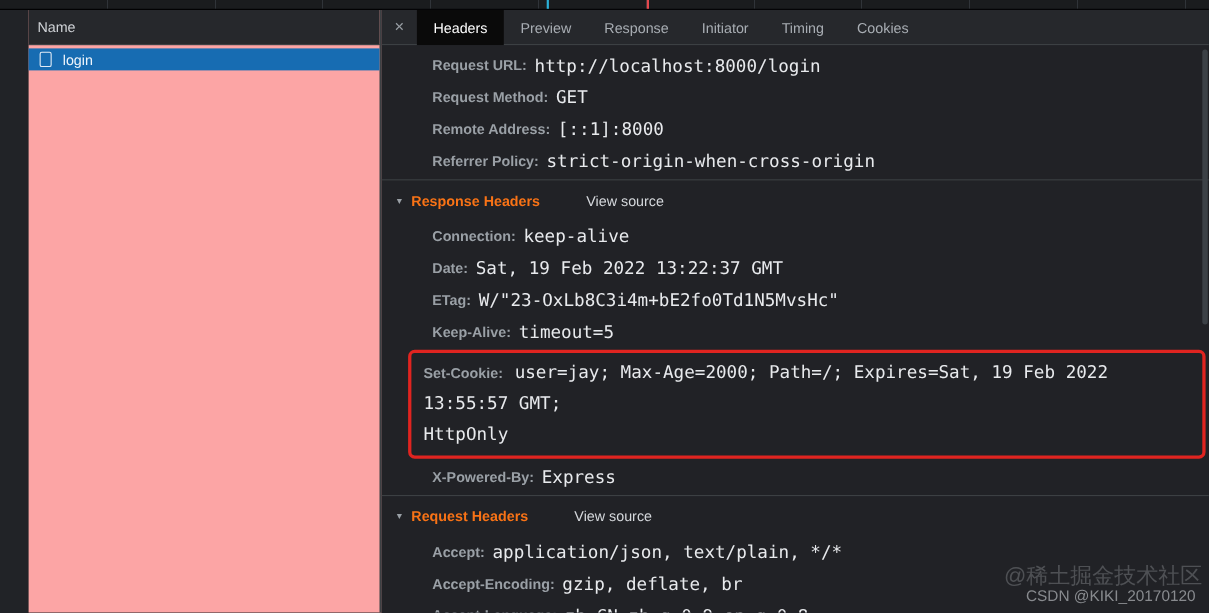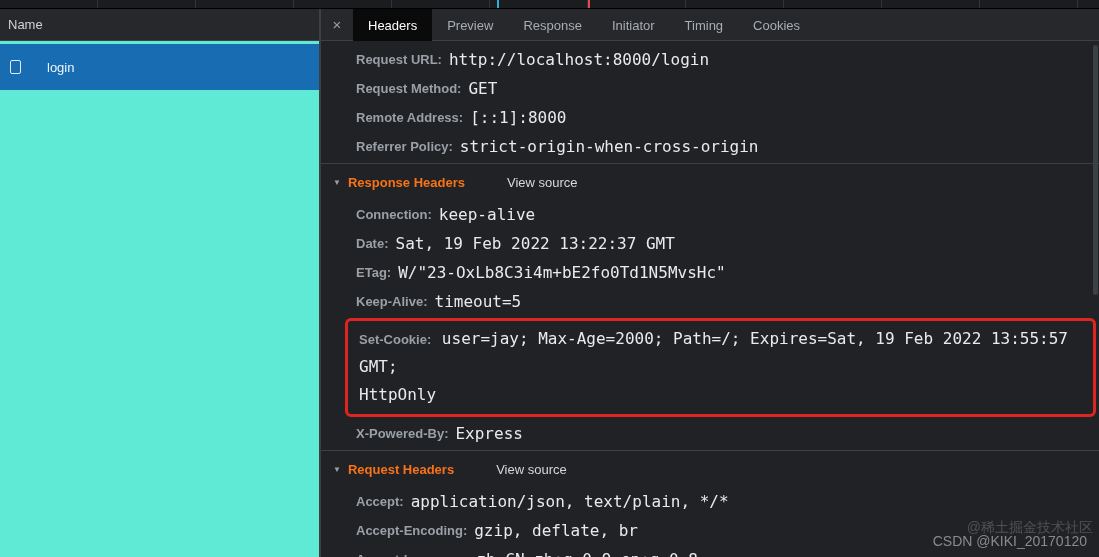--- a/index.html
+++ b/index.html
@@ -22,28 +22,28 @@
     background-image: repeating-linear-gradient(90deg, transparent 0 97px, #303439 97px 98px);
   }
   .overview-strip .tick { position: absolute; top: 0; width: 2px; height: 100%; }
   .tick-dcl { left: 497px; background: #2bb1d8; }
   .tick-load { left: 588px; background: #e5484d; }
 
   
   .main { display: flex; height: 548px; }
 
   
-  .left-panel { width: 321px; background: #5eead4; border-right: 2px solid #3c4043; display: flex; flex-direction: column; }
+  .left-panel { width: 321px; background: #fca5a5; border-right: 2px solid #3c4043; display: flex; flex-direction: column; margin-left: 26px; }
   .left-header {
     height: 32px; background: #26282c; border-bottom: 1px solid #3c4043;
     display: flex; align-items: center; padding-left: 8px; color: #cfd2d6;
   }
   .req-row {
-    height: 46px; margin-top: 3px; background: #176cb2; color: #eef4fb;
-    display: flex; align-items: center; padding-left: 10px; cursor: pointer; gap: 16px;
+    height: 20px; margin-top: 3px; background: #176cb2; color: #eef4fb;
+    display: flex; align-items: center; padding-left: 10px; cursor: pointer;
   }
   .doc-icon {
     width: 11px; height: 14px; border: 1.5px solid #e3ecf6; border-radius: 2px;
     margin-right: 10px; flex: none;
   }
 
   
   .right-panel { flex: 1; display: flex; flex-direction: column; position: relative; background: #212226; overflow: hidden; }
   .tabbar {
     height: 32px; background: #26282c; border-bottom: 1px solid #3c4043;
@@ -53,21 +53,21 @@
     width: 32px; display: flex; align-items: center; justify-content: center;
     color: #9aa0a6; font-size: 15px; cursor: pointer;
   }
   .tab {
     padding: 16px 15px; display: flex; align-items: center; color: #a8adb3; cursor: pointer;
   }
   .tab.active { background: #0a0a0a; color: #ffffff; }
 
   .content { padding-top: 4px; }
 
-  .kv-row { min-height: 29px; display: flex; align-items: center; padding: 0 12px 0 35px; }
+  .kv-row { min-height: 29px; display: flex; align-items: center; padding: 0 12px 0 46px; }
   .kv-key { font-weight: 700; color: #9aa0a6; white-space: nowrap; }
   .kv-val { color: #e8eaed; margin-left: 7px; font-size: 16px; }
 
   .divider { border-top: 1px solid #3c4043; margin-top: 2px; }
 
   .section-header { height: 36px; display: flex; align-items: center; padding-left: 12px; cursor: pointer; }
   .tri { color: #9aa0a6; font-size: 8px; margin-right: 7px; }
   .section-title { font-weight: 700; color: #f97316; }
   .view-source { color: #d5d8dc; margin-left: 42px; cursor: pointer; }
 
@@ -89,21 +89,21 @@
 
   
   .scroll-thumb {
     position: absolute; right: 1px; top: 36px; width: 5px; height: 250px;
     background: #3c4146; border-radius: 3px;
   }
 
   
   .wm { position: absolute; pointer-events: none; white-space: nowrap; }
   .wm-csdn { right: 12px; bottom: 8px; color: #9a9da1; font-size: 14px; opacity: 0.85; }
-  .wm-juejin { right: 6px; bottom: 20px; color: #85888c; font-size: 14px; opacity: 0.45; }
+  .wm-juejin { right: 6px; bottom: 20px; color: #85888c; font-size: 20px; opacity: 0.45; }
 </style>
 </head>
 <body>
 
 <div class="overview-strip">
   <div class="tick tick-dcl"></div>
   <div class="tick tick-load"></div>
 </div>
 
 <div class="main">

